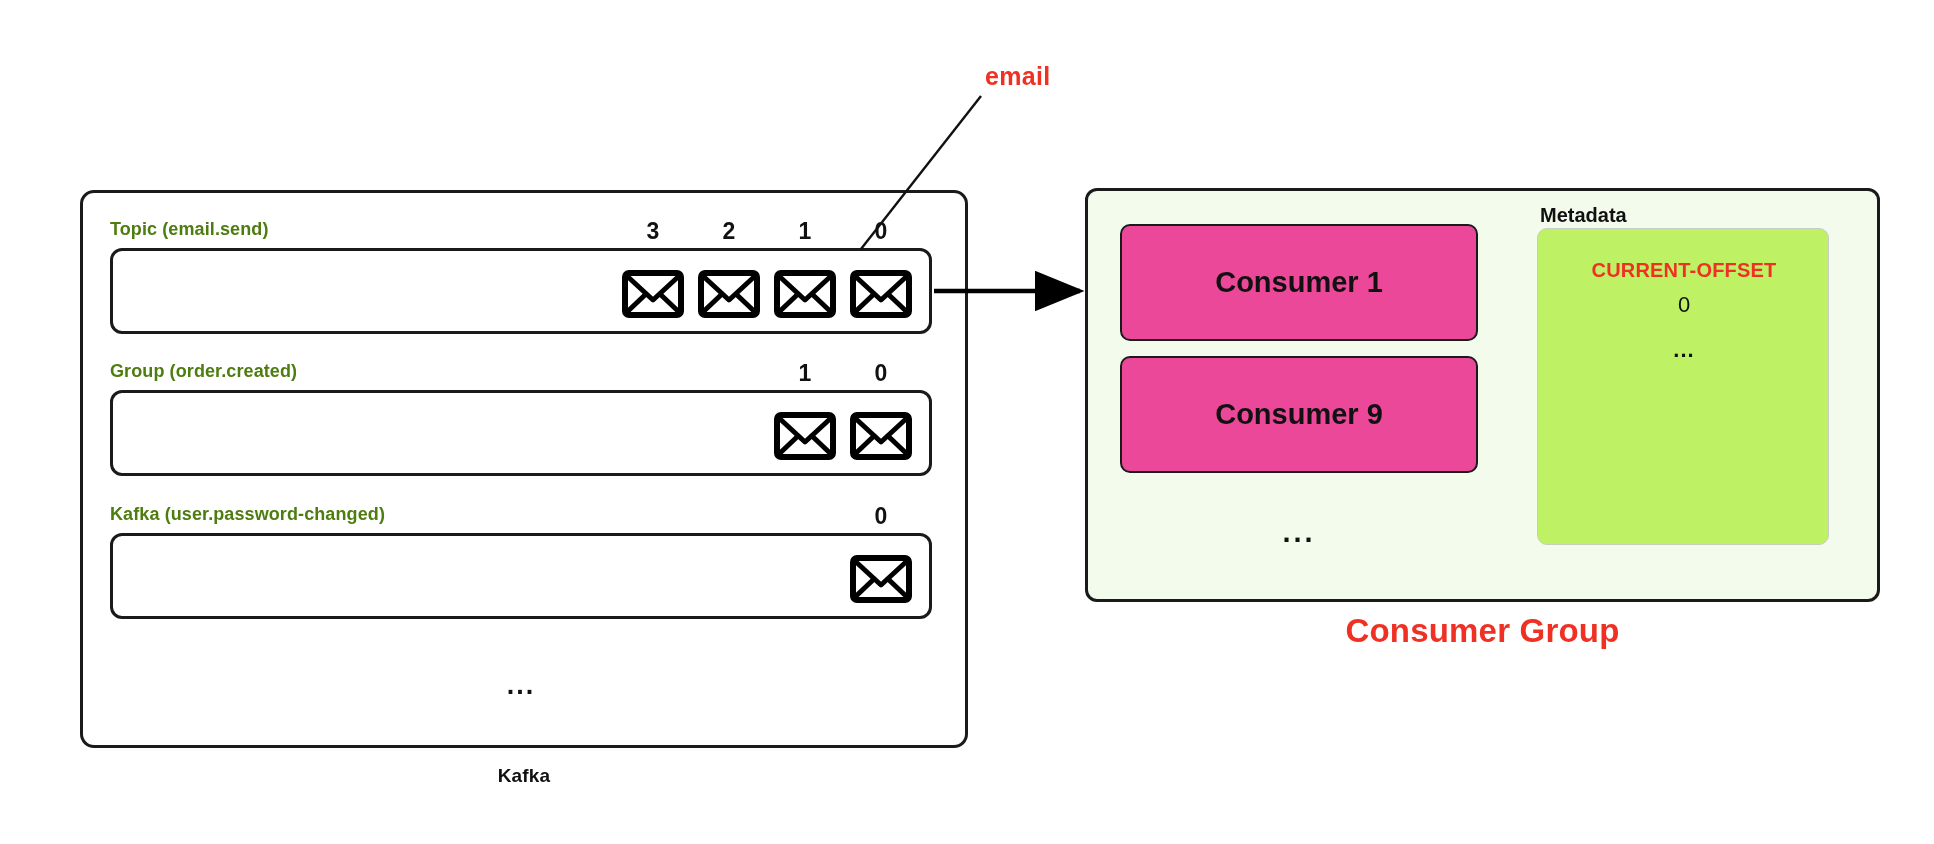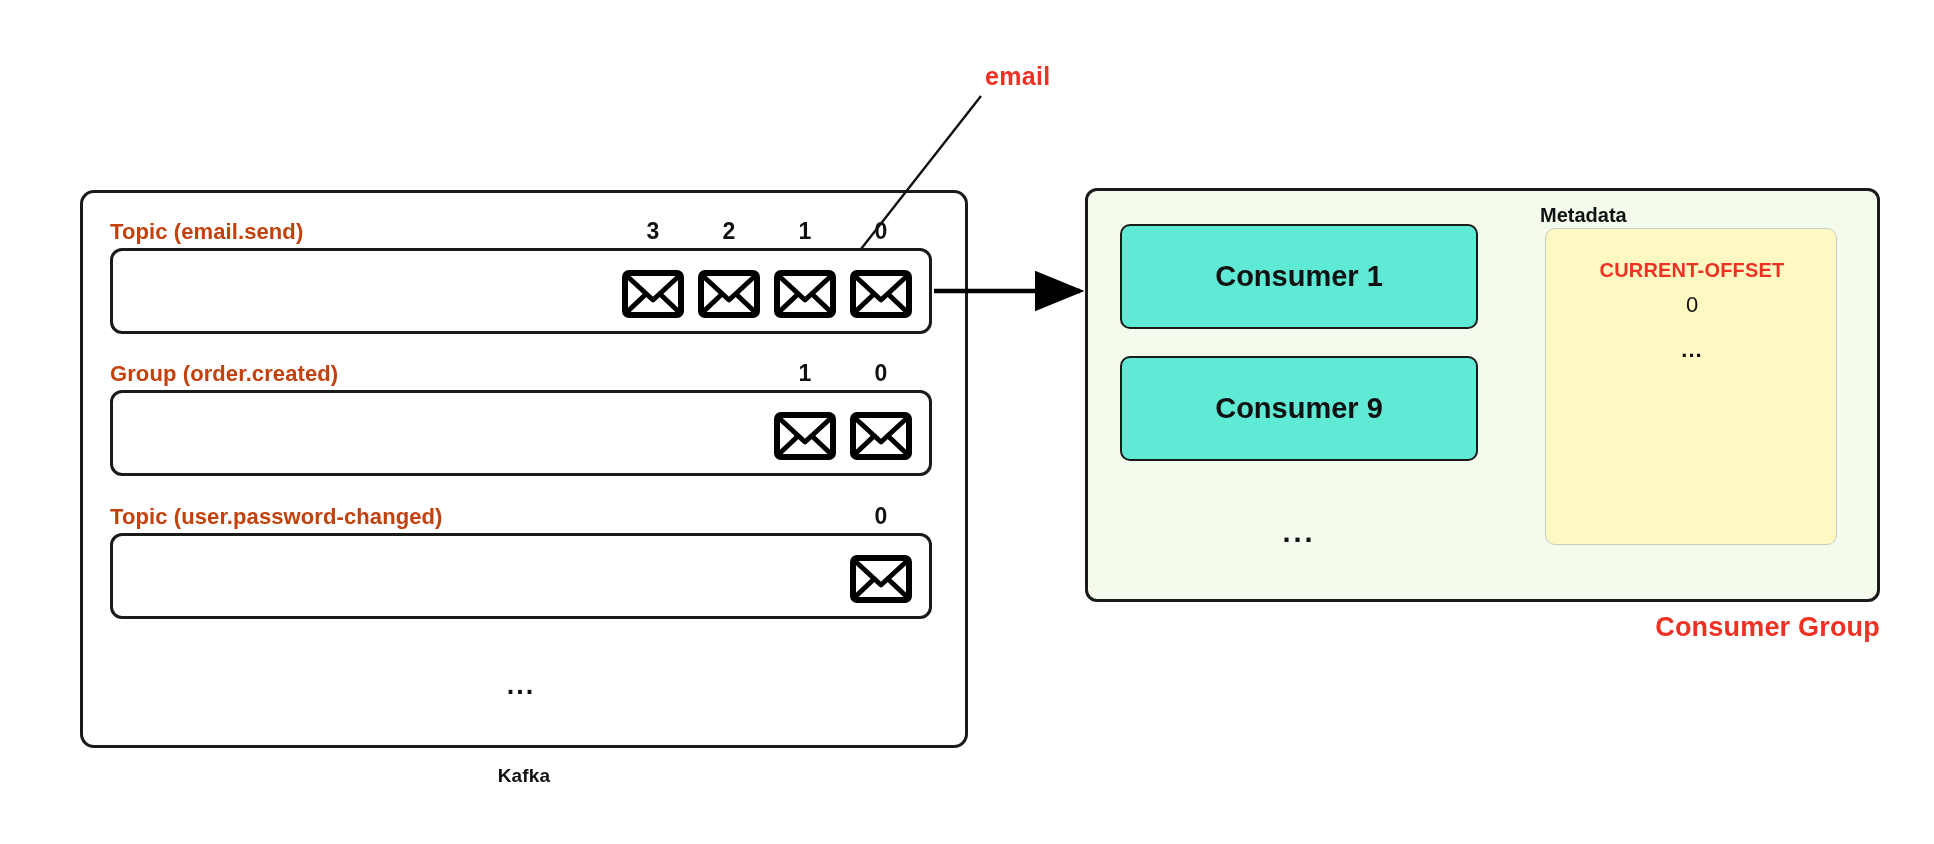--- a/index.html
+++ b/index.html
@@ -38,23 +38,23 @@
     width: 888px;
     text-align: center;
     font-size: 19px;
     font-weight: bold;
     color: #111111;
     letter-spacing: .2px;
   }
 
   .topic-title {
     position: absolute;
-    font-size: 22px;
-    font-weight: bold;
-    color: #c2410c;
+    font-size: 18px;
+    font-weight: bold;
+    color: #4d7c0f;
     letter-spacing: .1px;
     white-space: nowrap;
   }
   .topic-row {
     position: absolute;
     left: 110px;
     width: 822px;
     height: 86px;
     border: 3px solid #1a1a1a;
     border-radius: 12px;
@@ -140,32 +140,32 @@
     border: 3px solid #1a1a1a;
     border-radius: 12px;
     background: #f3fcec;
     box-sizing: border-box;
   }
   .cg-label {
     position: absolute;
     left: 1085px;
     top: 612px;
     width: 795px;
-    text-align: right;
-    font-size: 27px;
+    text-align: center;
+    font-size: 33px;
     font-weight: bold;
     color: #ef3124;
     letter-spacing: .2px;
   }
   .consumer-box {
     position: absolute;
     left: 1120px;
     width: 358px;
-    height: 105px;
-    background: #5eead4;
+    height: 117px;
+    background: #ec4899;
     border: 2px solid #1a1a1a;
     border-radius: 10px;
     box-sizing: border-box;
     display: flex;
     align-items: center;
     justify-content: center;
     font-size: 29px;
     font-weight: bold;
     color: #111111;
   }
@@ -190,25 +190,24 @@
     font-size: 20px;
     font-weight: bold;
     color: #111111;
   }
   .meta-box {
     position: absolute;
     left: 1537px;
     top: 228px;
     width: 292px;
     height: 317px;
-    background: #fef9c3;
+    background: #bef264;
     border: 1px solid #c9ccc2;
     border-radius: 10px;
     box-sizing: border-box;
-    margin-left: 8px;
   }
   .meta-key {
     position: absolute;
     left: 0;
     top: 30px;
     width: 292px;
     text-align: center;
     font-size: 20px;
     font-weight: bold;
     color: #ef3124;
@@ -310,21 +309,21 @@
           <rect x="3" y="3" width="56" height="42" rx="4" ry="4" fill="#ffffff" stroke="#000000" stroke-width="6"></rect>
           <path d="M5 6 L31 30 L57 6" fill="none" stroke="#000000" stroke-width="5" stroke-linecap="round" stroke-linejoin="round"></path>
           <path d="M5 42 L24 24" fill="none" stroke="#000000" stroke-width="5" stroke-linecap="round"></path>
           <path d="M57 42 L38 24" fill="none" stroke="#000000" stroke-width="5" stroke-linecap="round"></path>
         </svg>
       </div>
 
     </div>
   </div>
 
-  <div class="topic-title" style="left:110px; top:504px;">Topic (user.password-changed)</div>
+  <div class="topic-title" style="left:110px; top:504px;">Kafka (user.password-changed)</div>
   <div class="topic-row" style="top:533px;">
     <div class="msg-strip">
 
       <div class="msg-cell">
         <span class="msg-index">0</span>
         <svg class="envelope" viewBox="0 0 62 48">
           <rect x="3" y="3" width="56" height="42" rx="4" ry="4" fill="#ffffff" stroke="#000000" stroke-width="6"></rect>
           <path d="M5 6 L31 30 L57 6" fill="none" stroke="#000000" stroke-width="5" stroke-linecap="round" stroke-linejoin="round"></path>
           <path d="M5 42 L24 24" fill="none" stroke="#000000" stroke-width="5" stroke-linecap="round"></path>
           <path d="M57 42 L38 24" fill="none" stroke="#000000" stroke-width="5" stroke-linecap="round"></path>

